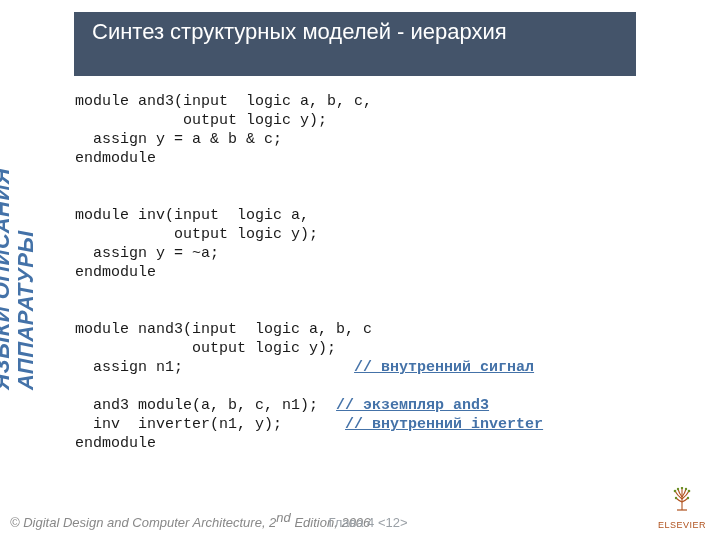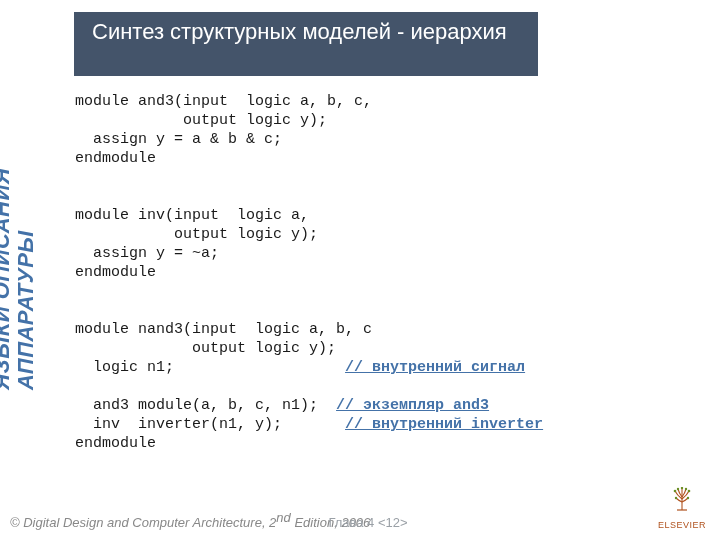--- a/index.html
+++ b/index.html
@@ -8,21 +8,21 @@
     height: 540px;
     background: #fff;
     font-family: Arial, sans-serif;
     position: relative;
     overflow: hidden;
   }
   .title-bar {
     position: absolute;
     top: 12px;
     left: 74px;
-    width: 464px;
+    width: 562px;
     height: 64px;
     background: #44546a;
     color: #fff;
     font-size: 22px;
     padding: 6px 18px 6px 18px;
     line-height: 27px;
     overflow: hidden;
   }
   .sidebar-rotator {
     position: absolute;
@@ -111,21 +111,21 @@
 <span></span>
 <span></span>
 <span>module inv(input  logic a,</span>
 <span>           output logic y);</span>
 <span>  assign y = ~a;</span>
 <span>endmodule</span>
 <span></span>
 <span></span>
 <span>module nand3(input  logic a, b, c</span>
 <span>             output logic y);</span>
-<span>  logic n1;                   </span><span class="comment">// внутренний сигнал</span>
+<span>  assign n1;                   </span><span class="comment">// внутренний сигнал</span>
 <span></span>
 <span>  and3 module(a, b, c, n1);  </span><span class="comment">// экземпляр and3</span>
 <span>  inv  inverter(n1, y);       </span><span class="comment">// внутренний inverter</span>
 <span>endmodule</span></div>
 
 <div class="footer-left">
   <span>© Digital Design and Computer Architecture, </span><span>2</span><sup style="font-style:italic;">nd</sup><span> Edition, 2006</span>
 </div>
 
 <div class="footer-center">

